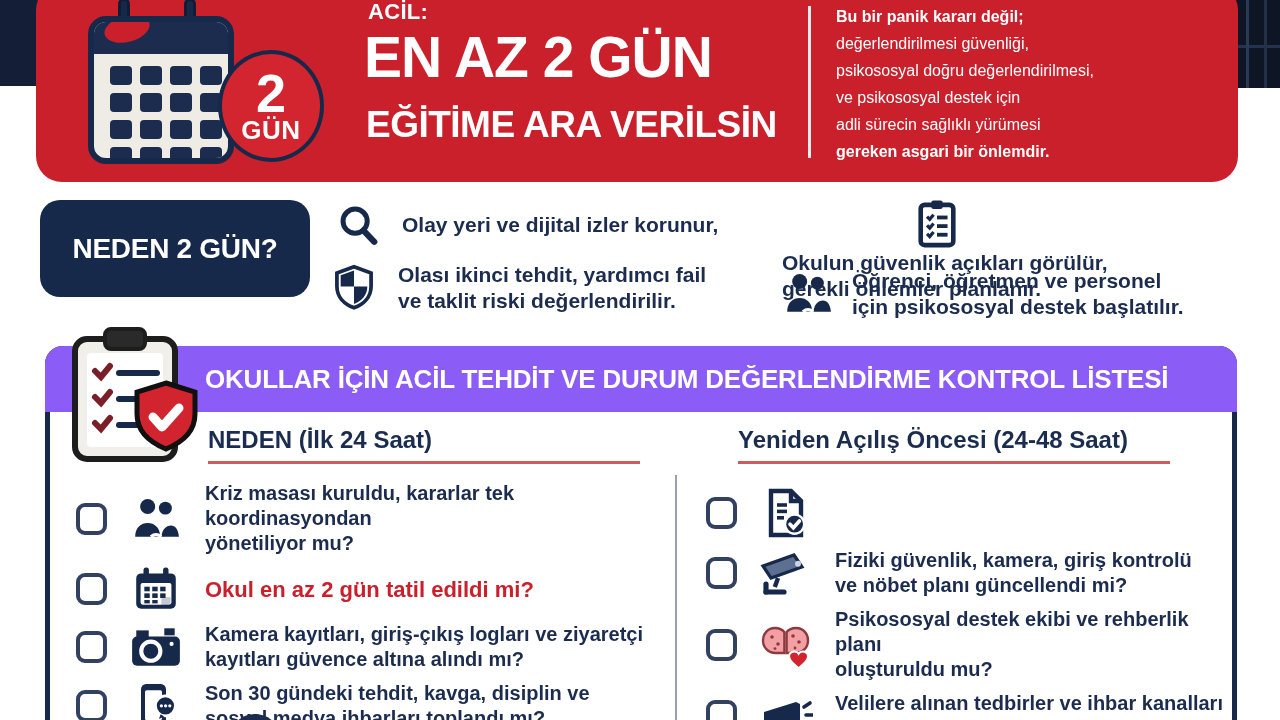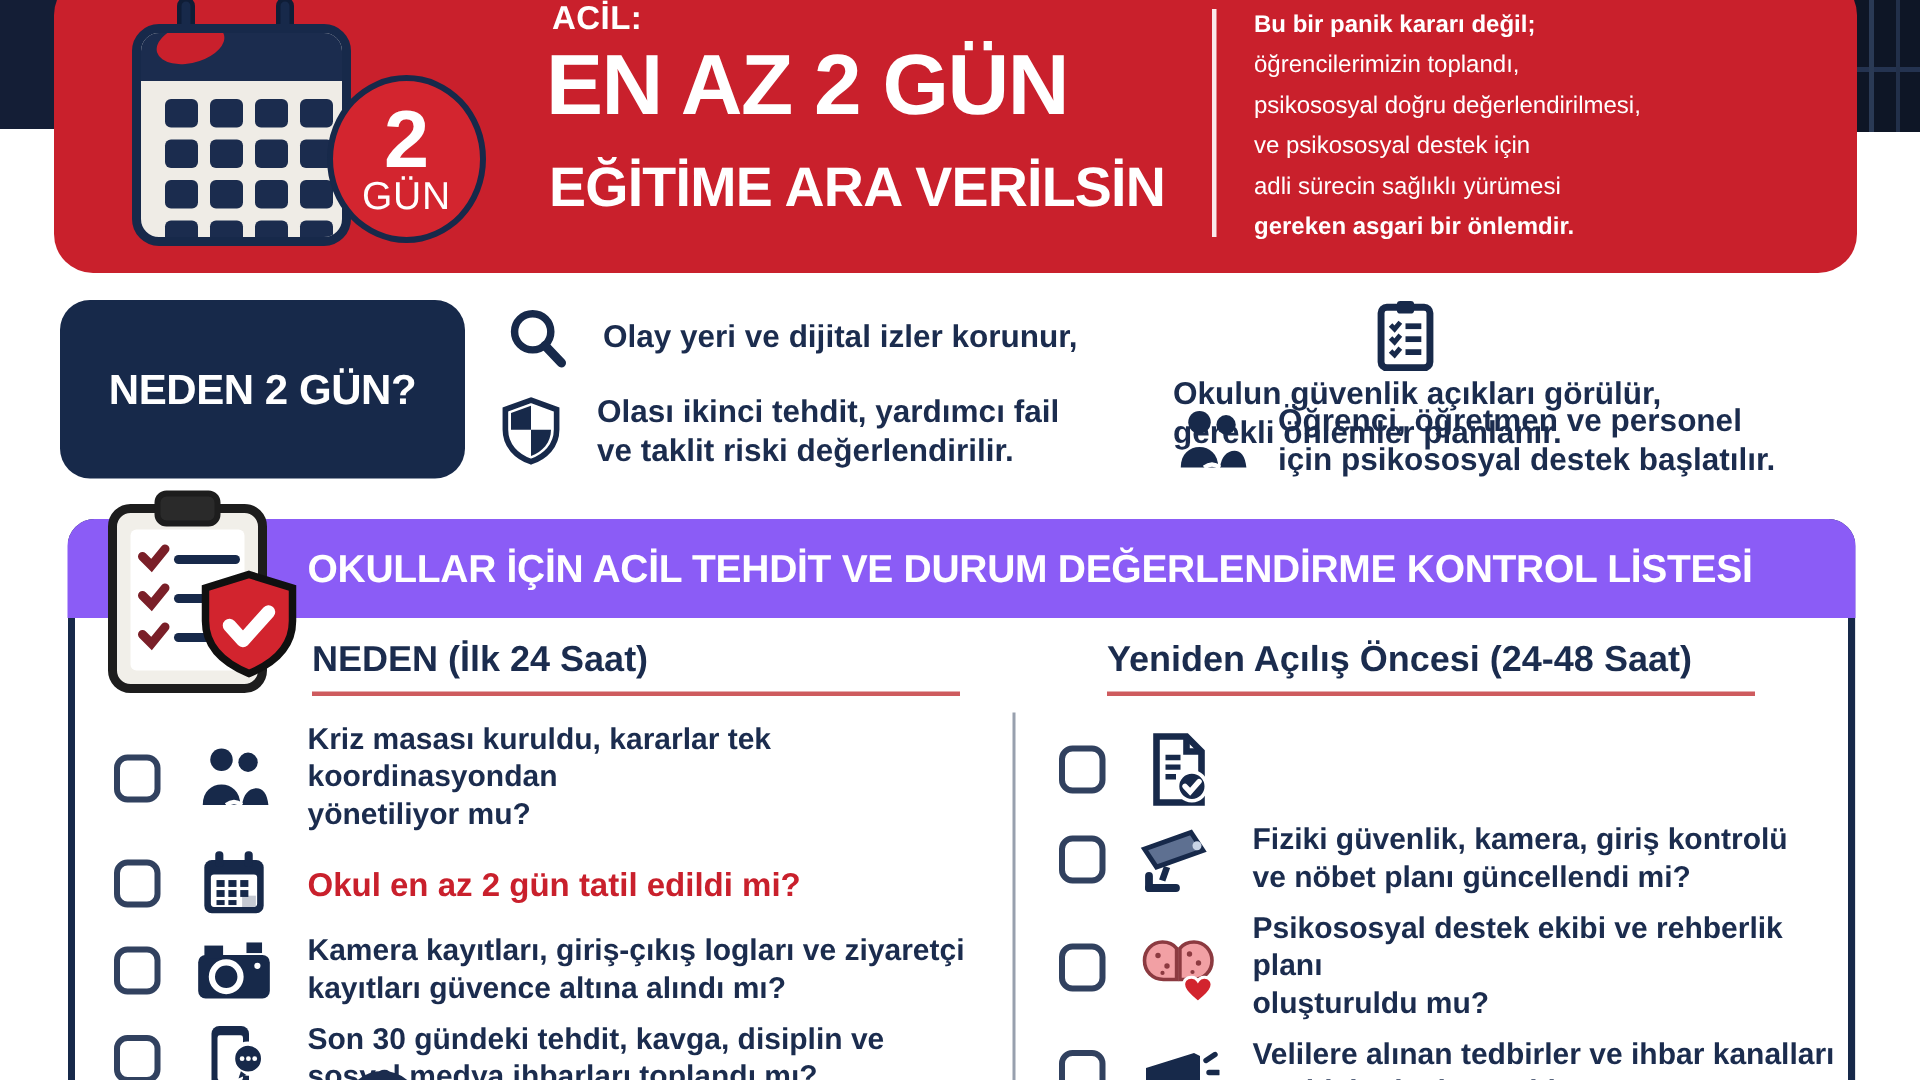--- a/index.html
+++ b/index.html
@@ -29,31 +29,31 @@
                  background:#c9202c; border-radius:50% 60% 50% 60%; transform:rotate(-18deg); }
   #cal .grid { position:absolute; left:16px; top:44px; width:112px; height:100px;
                display:grid; grid-template-columns:repeat(4,1fr); grid-template-rows:repeat(4,1fr);
                gap:8px; }
   #cal .grid span { background:#1b2c4e; border-radius:4px; }
   
   #badge { left:182px; top:66px; width:106px; height:112px; background:#d3252f;
            border:4px solid #17294a; border-radius:50%; display:flex; flex-direction:column;
            align-items:center; justify-content:center; color:#fff; }
   #badge .n { font-size:54px; font-weight:bold; line-height:0.9; }
-  #badge .g { font-size:26px; font-weight:normal; line-height:1; letter-spacing:0.5px; }
+  #badge .g { font-size:26px; font-weight:bold; line-height:1; letter-spacing:0.5px; }
   
   #kicker   { left:332px; top:15px;  color:#fff; font-weight:bold; font-size:22px; letter-spacing:0.3px; }
   #btitle   { left:328px; top:40px;  color:#fff; font-weight:bold; font-size:57px; letter-spacing:-1px; }
   #bsubtitle{ left:330px; top:120px; color:#fff; font-weight:bold; font-size:37px; letter-spacing:-0.5px; }
   #bdivider { left:772px; top:22px; width:3px; height:152px; background:rgba(255,255,255,0.9); }
   #bnote    { left:800px; top:19px; color:#fff; font-size:16px; line-height:27px; white-space:pre; }
   #bnote .b { font-weight:bold; }
 
   
-  #why-label { left:40px; top:200px; width:270px; height:119px; background:#17294a;
+  #why-label { left:40px; top:200px; width:270px; height:97px; background:#17294a;
                border-radius:20px; display:flex; align-items:center; justify-content:center;
                color:#fff; font-weight:bold; font-size:28px; letter-spacing:-0.3px; }
   .point { position:absolute; display:flex; align-items:center; }
   .picon  { width:56px; display:flex; justify-content:center; flex-shrink:0; margin-right:16px; }
   .ptext  { color:#1b2c4e; font-weight:bold; font-size:21px; line-height:26px; white-space:pre-line; }
 
   
   #card { left:45px; top:346px; width:1192px; height:380px; background:#fff;
           border:5px solid #17294a; border-bottom:none; border-radius:18px 18px 0 0; }
   #card-header { position:absolute; left:-5px; right:-5px; top:-5px; height:66px;
@@ -113,21 +113,21 @@
     </div>
   </div>
   <div id="badge" class="abs">
     <div class="n">2</div>
     <div class="g">GÜN</div>
   </div>
   <div id="kicker" class="abs">ACİL:</div>
   <div id="btitle" class="abs">EN AZ 2 GÜN</div>
   <div id="bsubtitle" class="abs">EĞİTİME ARA VERİLSİN</div>
   <div id="bdivider" class="abs"></div>
-  <div id="bnote" class="abs"><div class="b">Bu bir panik kararı değil;</div><div>öğrencilerimizin toplandı,</div><div>psikososyal doğru değerlendirilmesi,</div><div>ve psikososyal destek için</div><div>adli sürecin sağlıklı yürümesi</div><div class="b">gereken asgari bir önlemdir.</div></div>
+  <div id="bnote" class="abs"><div class="b">Bu bir panik kararı değil;</div><div>değerlendirilmesi güvenliği,</div><div>psikososyal doğru değerlendirilmesi,</div><div>ve psikososyal destek için</div><div>adli sürecin sağlıklı yürümesi</div><div class="b">gereken asgari bir önlemdir.</div></div>
 </div>
 
 <div id="why-label" class="abs">NEDEN 2 GÜN?</div>
 <div id="why-points">
     <div class="point" style="left: 330px; top: 202px;">
       <span class="picon">
         <svg width="46" height="46" viewBox="0 0 24 24">
           <circle cx="10.5" cy="10" r="6.3" fill="none" stroke="#17294a" stroke-width="2.6"></circle>
           <line x1="14.8" y1="14.8" x2="20.5" y2="20.8" stroke="#17294a" stroke-width="3.2" stroke-linecap="round"></line>
         </svg>

